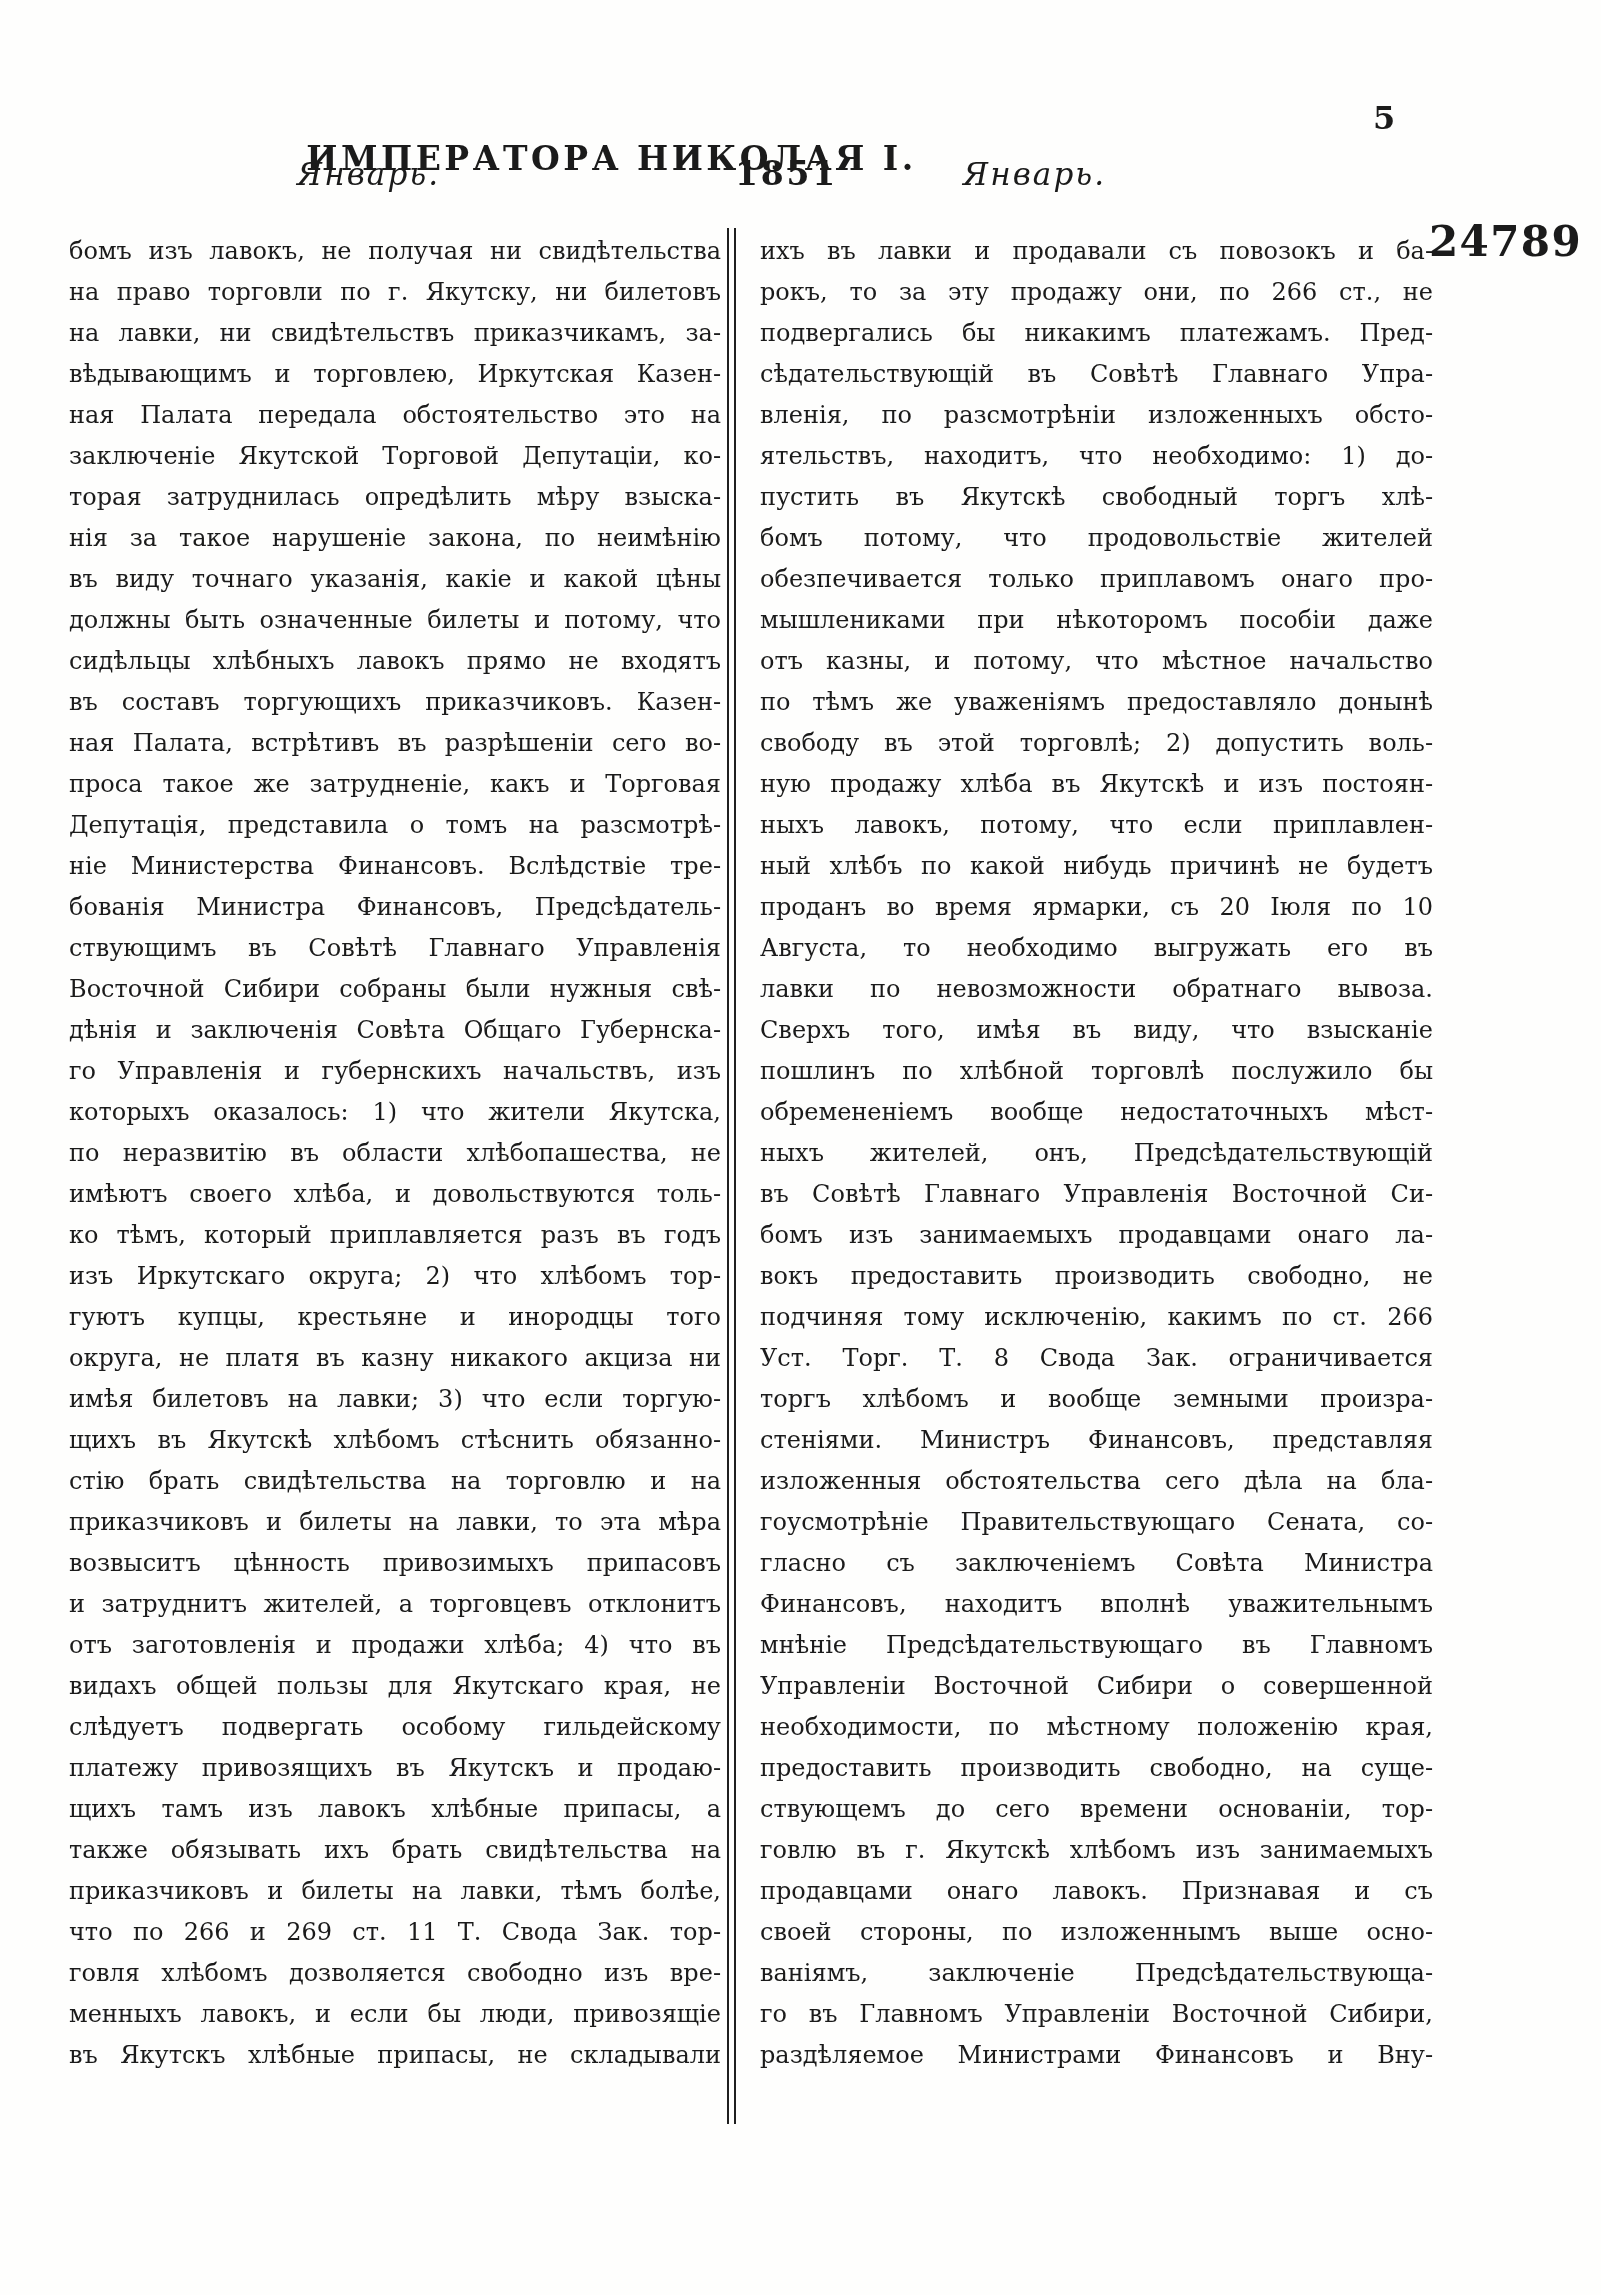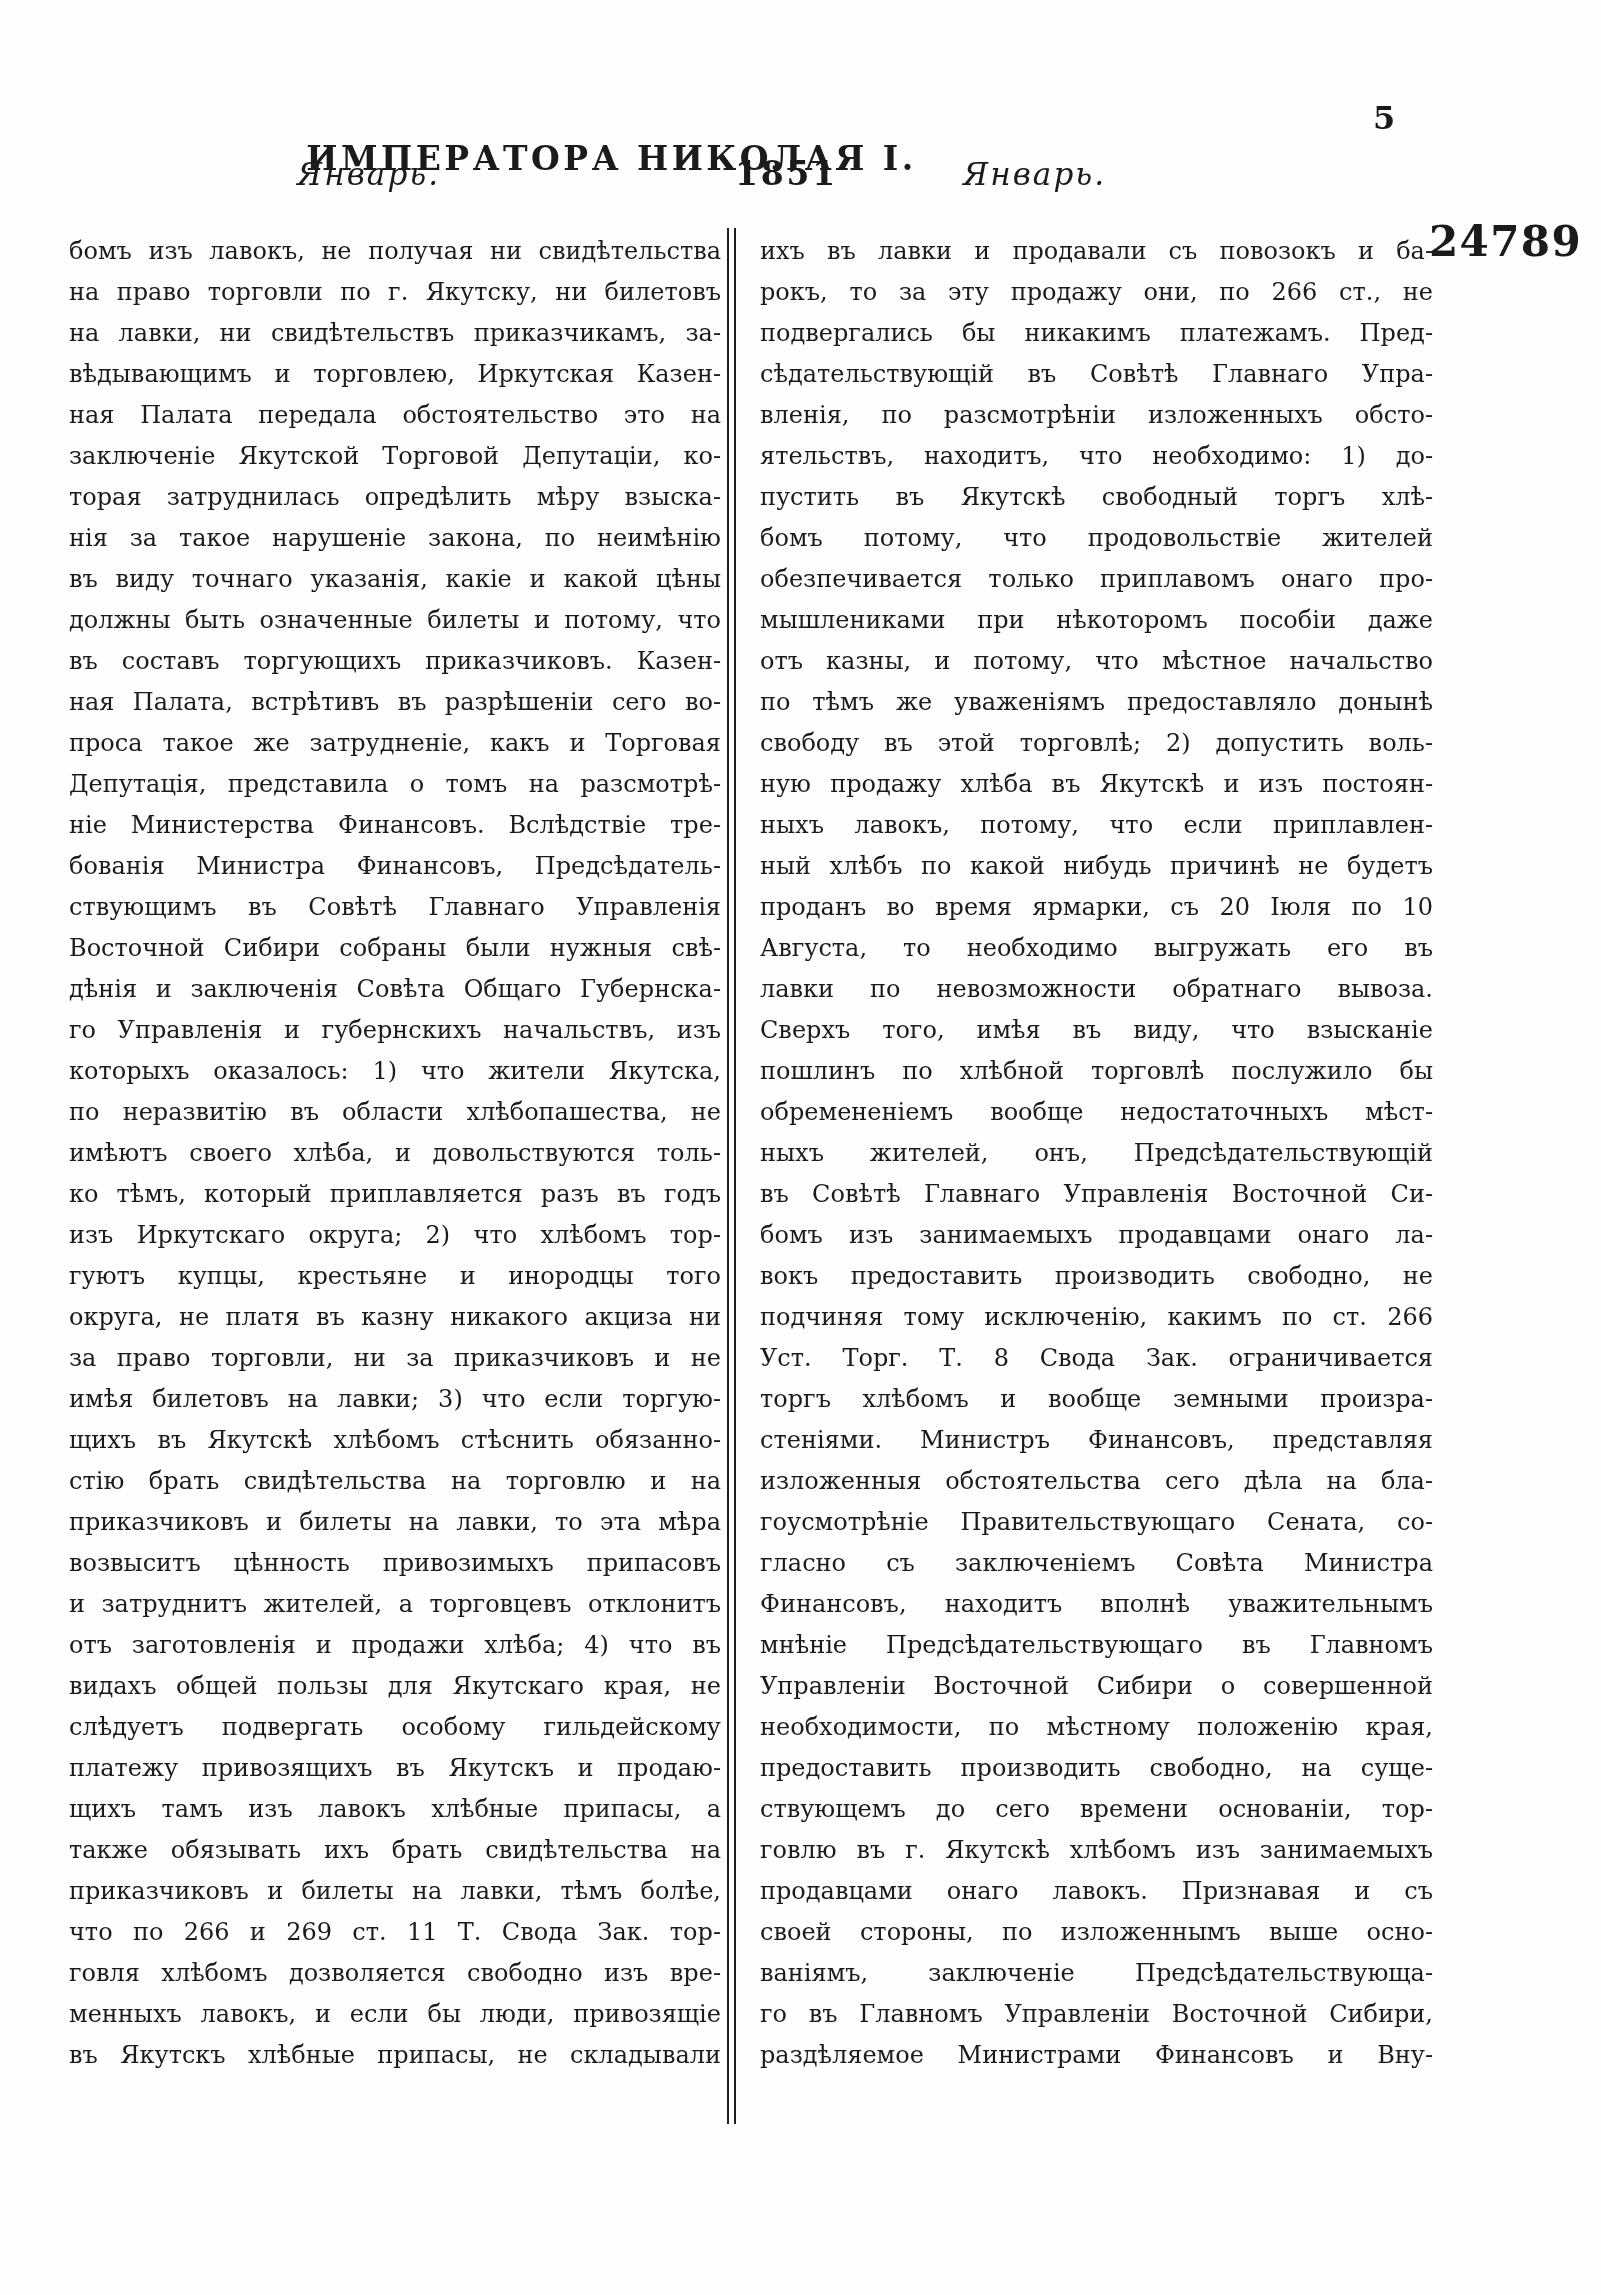--- a/index.html
+++ b/index.html
@@ -106,38 +106,38 @@
       <div class="line">бомъ изъ лавокъ, не получая ни свидѣтельства</div>
       <div class="line">на право торговли по г. Якутску, ни билетовъ</div>
       <div class="line">на лавки, ни свидѣтельствъ приказчикамъ, за-</div>
       <div class="line">вѣдывающимъ и торговлею, Иркутская Казен-</div>
       <div class="line">ная Палата передала обстоятельство это на</div>
       <div class="line">заключеніе Якутской Торговой Депутаціи, ко-</div>
       <div class="line">торая затруднилась опредѣлить мѣру взыска-</div>
       <div class="line">нія за такое нарушеніе закона, по неимѣнію</div>
       <div class="line">въ виду точнаго указанія, какіе и какой цѣны</div>
       <div class="line">должны быть означенные билеты и потому, что</div>
+      <div class="line">сидѣльцы хлѣбныхъ лавокъ прямо не входятъ</div>
       <div class="line">въ составъ торгующихъ приказчиковъ. Казен-</div>
       <div class="line">ная Палата, встрѣтивъ въ разрѣшеніи сего во-</div>
       <div class="line">проса такое же затрудненіе, какъ и Торговая</div>
       <div class="line">Депутація, представила о томъ на разсмотрѣ-</div>
       <div class="line">ніе Министерства Финансовъ. Вслѣдствіе тре-</div>
       <div class="line">бованія Министра Финансовъ, Предсѣдатель-</div>
       <div class="line">ствующимъ въ Совѣтѣ Главнаго Управленія</div>
       <div class="line">Восточной Сибири собраны были нужныя свѣ-</div>
       <div class="line">дѣнія и заключенія Совѣта Общаго Губернска-</div>
       <div class="line">го Управленія и губернскихъ начальствъ, изъ</div>
       <div class="line">которыхъ оказалось: 1) что жители Якутска,</div>
       <div class="line">по неразвитію въ области хлѣбопашества, не</div>
       <div class="line">имѣютъ своего хлѣба, и довольствуются толь-</div>
       <div class="line">ко тѣмъ, который приплавляется разъ въ годъ</div>
       <div class="line">изъ Иркутскаго округа; 2) что хлѣбомъ тор-</div>
       <div class="line">гуютъ купцы, крестьяне и инородцы того</div>
       <div class="line">округа, не платя въ казну никакого акциза ни</div>
-      <div class="line">за право торговли, ни за приказчиковъ и не</div>
       <div class="line">имѣя билетовъ на лавки; 3) что если торгую-</div>
       <div class="line">щихъ въ Якутскѣ хлѣбомъ стѣснить обязанно-</div>
       <div class="line">стію брать свидѣтельства на торговлю и на</div>
       <div class="line">приказчиковъ и билеты на лавки, то эта мѣра</div>
       <div class="line">возвыситъ цѣнность привозимыхъ припасовъ</div>
       <div class="line">и затруднитъ жителей, а торговцевъ отклонитъ</div>
       <div class="line">отъ заготовленія и продажи хлѣба; 4) что въ</div>
       <div class="line">видахъ общей пользы для Якутскаго края, не</div>
       <div class="line">слѣдуетъ подвергать особому гильдейскому</div>
       <div class="line">платежу привозящихъ въ Якутскъ и продаю-</div>

